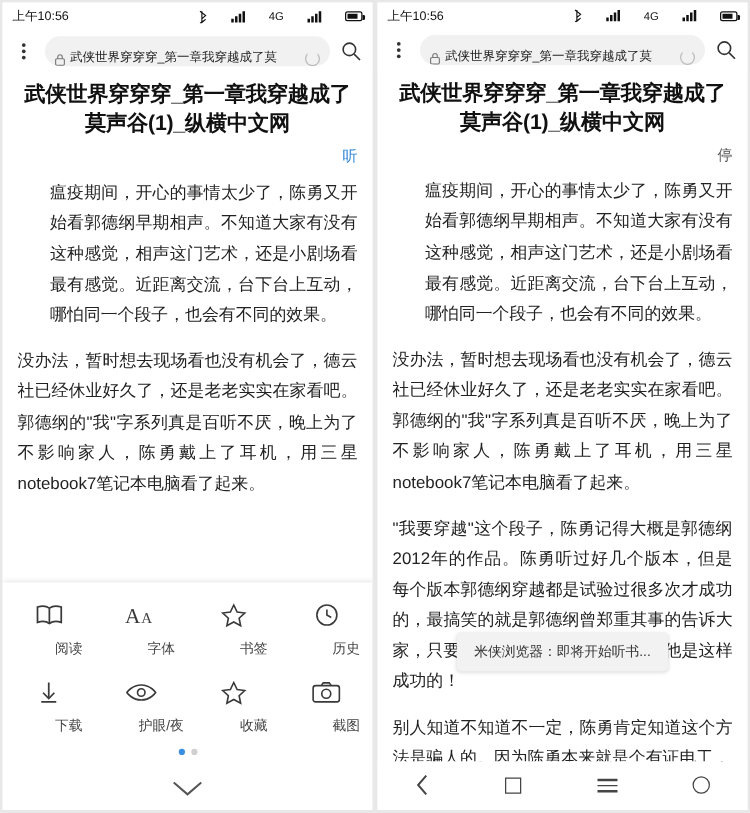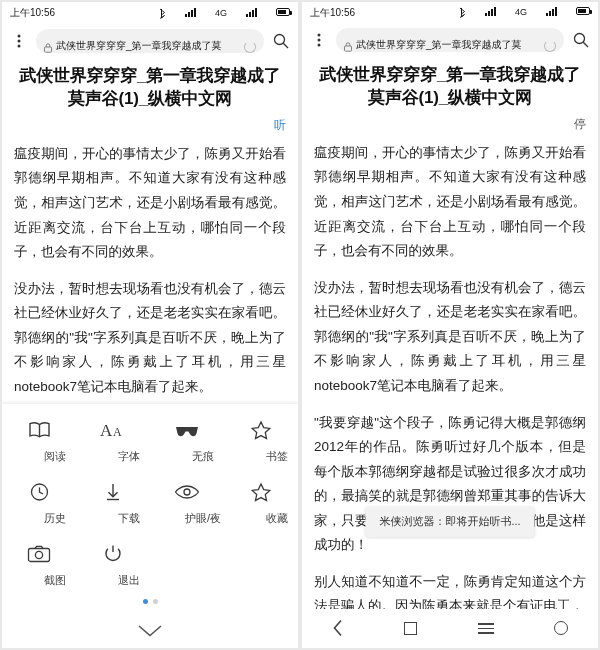--- a/index.html
+++ b/index.html
@@ -18,21 +18,21 @@
     overflow: hidden;
   }
   
   .statusbar {
     height: 22px; display: flex; align-items: center;
     padding: 0 8px; font-size: 10px; color: #111;
     background: #fff;
   }
   .statusbar .time { flex: 0 0 auto; letter-spacing: 0px; }
   .statusbar .spacer { flex: 1 1 auto; }
-  .statusbar .icons { display: flex; gap: 19px; font-size: 9px; }
+  .statusbar .icons { display: flex; align-items: center; gap: 19px; font-size: 9px; }
   .sigbars { display: inline-flex; align-items: flex-end; gap: 1px; height: 9px; }
   .sigbars i { display: block; width: 2px; background: #111; }
   .sigbars i:nth-child(1){ height: 3px; }
   .sigbars i:nth-child(2){ height: 5px; }
   .sigbars i:nth-child(3){ height: 7px; }
   .sigbars i:nth-child(4){ height: 9px; }
   .battshape {
     width: 14px; height: 8px; border: 1px solid #111; border-radius: 2px;
     position: relative; display: inline-block;
   }
@@ -79,21 +79,21 @@
   }
   .listen-row { display: flex; justify-content: flex-end; margin-top: 6px; }
   .listen-btn {
     font-size: 12px; color: #2f86d6;
   }
   .listen-btn.stop { color: #555; }
   .para {
     font-size: 13.5px; line-height: 1.82; color: #222; margin-top: 12px;
     text-align: justify;
   }
-  .para.first { margin-top: 8px; }
+  .para.first { margin-top: 8px; margin-left: 26px; }
 
   
   .sheet {
     position: absolute; left: 0; right: 0; bottom: 0;
     background: #fff; padding: 14px 0 0 0;
     box-shadow: 0 -1px 4px rgba(0,0,0,0.10);
   }
   .sheet-grid {
     display: grid; grid-template-columns: repeat(4, 1fr);
     row-gap: 16px;
@@ -229,28 +229,20 @@
         <div class="sheet-item">
           <span class="si-icon">
             <svg width="26" height="20" viewBox="0 0 26 20">
                 <text x="0" y="16" font-family="Liberation Serif, serif" font-size="17" fill="#3a3a3a">A</text>
                 <text x="13" y="16" font-family="Liberation Serif, serif" font-size="12" fill="#3a3a3a">A</text>
               </svg>
           </span>
           <span class="si-label">字体</span>
         </div>
 
-        <div class="sheet-item">
-          <span class="si-icon">
-            <svg width="26" height="20" viewBox="0 0 26 20">
-                <path d="M2 7h22l-1.5 6.5a3.5 3.5 0 0 1-6.6.6l-1.4-2.6h-3l-1.4 2.6a3.5 3.5 0 0 1-6.6-.6z" fill="#3a3a3a"></path>
-              </svg>
-          </span>
-          <span class="si-label">无痕</span>
-        </div>
 
         <div class="sheet-item">
           <span class="si-icon">
             <svg width="22" height="20" viewBox="0 0 22 20">
                 <path d="M11 2l2.7 5.6 6.1.8-4.5 4.2 1.2 6-5.5-3-5.5 3 1.2-6L2.2 8.4l6.1-.8z" fill="none" stroke="#3a3a3a" stroke-width="1.3"></path>
               </svg>
           </span>
           <span class="si-label">书签</span>
         </div>
 
@@ -299,29 +291,20 @@
           <span class="si-icon">
             <svg width="24" height="20" viewBox="0 0 24 20">
                 <rect x="1.5" y="4.5" width="21" height="13" rx="2" fill="none" stroke="#3a3a3a" stroke-width="1.3"></rect>
                 <path d="M8 4.5l1.6-2.2h4.8L16 4.5" fill="none" stroke="#3a3a3a" stroke-width="1.3"></path>
                 <circle cx="12" cy="11" r="3.6" fill="none" stroke="#3a3a3a" stroke-width="1.3"></circle>
               </svg>
           </span>
           <span class="si-label">截图</span>
         </div>
 
-        <div class="sheet-item">
-          <span class="si-icon">
-            <svg width="20" height="20" viewBox="0 0 20 20">
-                <path d="M15.2 4.8a7 7 0 1 1-10.4 0" fill="none" stroke="#3a3a3a" stroke-width="1.4"></path>
-                <line x1="10" y1="1.5" x2="10" y2="8" stroke="#3a3a3a" stroke-width="1.4"></line>
-              </svg>
-          </span>
-          <span class="si-label">退出</span>
-        </div>
 
       </div>
 
       <div class="sheet-dots">
         <i class="on"></i>
         <i></i>
       </div>
 
       <div class="sheet-close">
         <svg width="26" height="14" viewBox="0 0 26 14">

